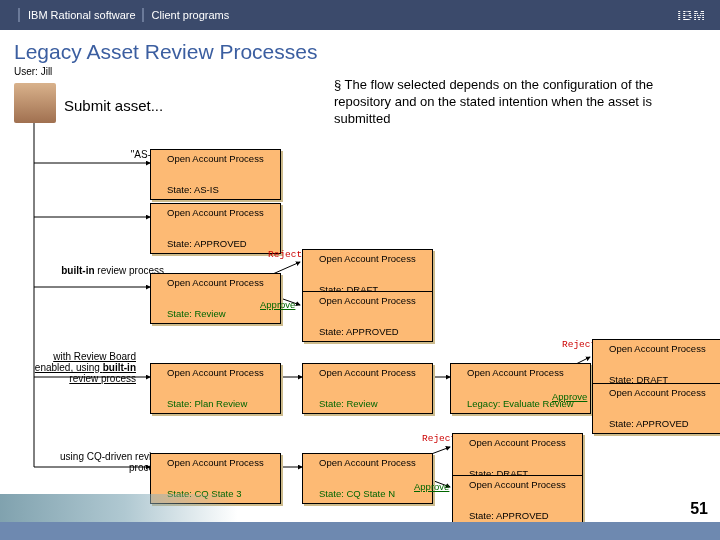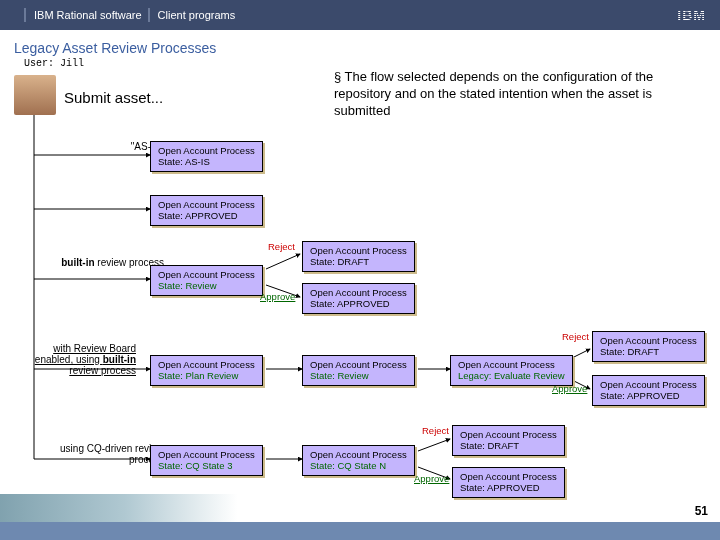--- a/index.html
+++ b/index.html
@@ -11,21 +11,21 @@
     position: relative;
     overflow: hidden;
   }
   .topbar {
     width: 100%;
     height: 30px;
     background: #3b4a6b;
     color: #fff;
     display: flex;
     align-items: center;
-    padding: 0 16px;
+    padding: 0 10px;
     font-size: 11px;
     position: relative;
   }
   .topbar .sep {
     border-left: 2px solid #6b7a99;
     height: 14px;
     margin: 0 8px;
   }
   .topbar .right { position: absolute; right: 14px; display: flex; align-items: center; }
   .ibm-logo {
@@ -34,27 +34,26 @@
     font-size: 14px;
     letter-spacing: 1px;
     background: repeating-linear-gradient(to bottom, #fff 0 1px, #3b4a6b 1px 2px);
     -webkit-background-clip: text;
     background-clip: text;
     color: transparent;
     text-decoration: underline;
   }
   .title {
     color: #3b5ea0;
-    font-size: 14px;
+    font-size: 21px;
     padding: 10px 6px 2px 14px;
   }
   .user-label {
     font-size: 10px;
-    padding: 0 0 0 24px;
-    font-family: Liberation Mono, monospace;
+    padding: 0 0 0 14px;
   }
   .canvas {
     position: relative;
     width: 100%;
     height: 440px;
   }
   .bullet-text {
     position: absolute;
     right: 16px;
     top: 0px;
@@ -84,39 +83,40 @@
   .row-label {
     position: absolute;
     font-size: 10px;
     text-align: right;
     line-height: 1.1;
     width: 120px;
   }
   .node {
     position: absolute;
     border: 1px solid #000;
-    background: #c4b5fd;
+    background: #fdba74;
     box-shadow: 2px 2px 0 #cdbb8c;
-    padding: 3px 7px;
+    padding: 3px 16px;
     font-size: 9.5px;
     line-height: 1.2;
     white-space: nowrap;
   }
-  .node .state { display: block; }
+  .node .state { display: block; margin-top: 20px; }
   .state-review { color: #006600; }
   svg.wires {
     position: absolute;
     left: 0; top: 0;
     width: 720px; height: 440px;
     pointer-events: none;
   }
   .edge-label-reject {
     position: absolute;
     font-size: 9.5px;
     color: #cc0000;
+    font-family: Liberation Mono, monospace;
   }
   .edge-label-approve {
     position: absolute;
     font-size: 9.5px;
     color: #006600;
     text-decoration: underline;
   }
   .footer-deco {
     position: absolute;
     left: 0;
@@ -131,21 +131,21 @@
     left: 0;
     bottom: 0;
     width: 100%;
     height: 18px;
     background: #6e89b0;
   }
   .page-num {
     position: absolute;
     right: 12px;
     bottom: 22px;
-    font-size: 12px;
+    font-size: 16px;
     font-weight: bold;
   }
 </style>
 </head>
 <body>
 
 <div class="topbar">
   <span class="sep"></span>
   <span>IBM Rational software</span>
   <span class="sep" style="margin-left:6px"></span>

